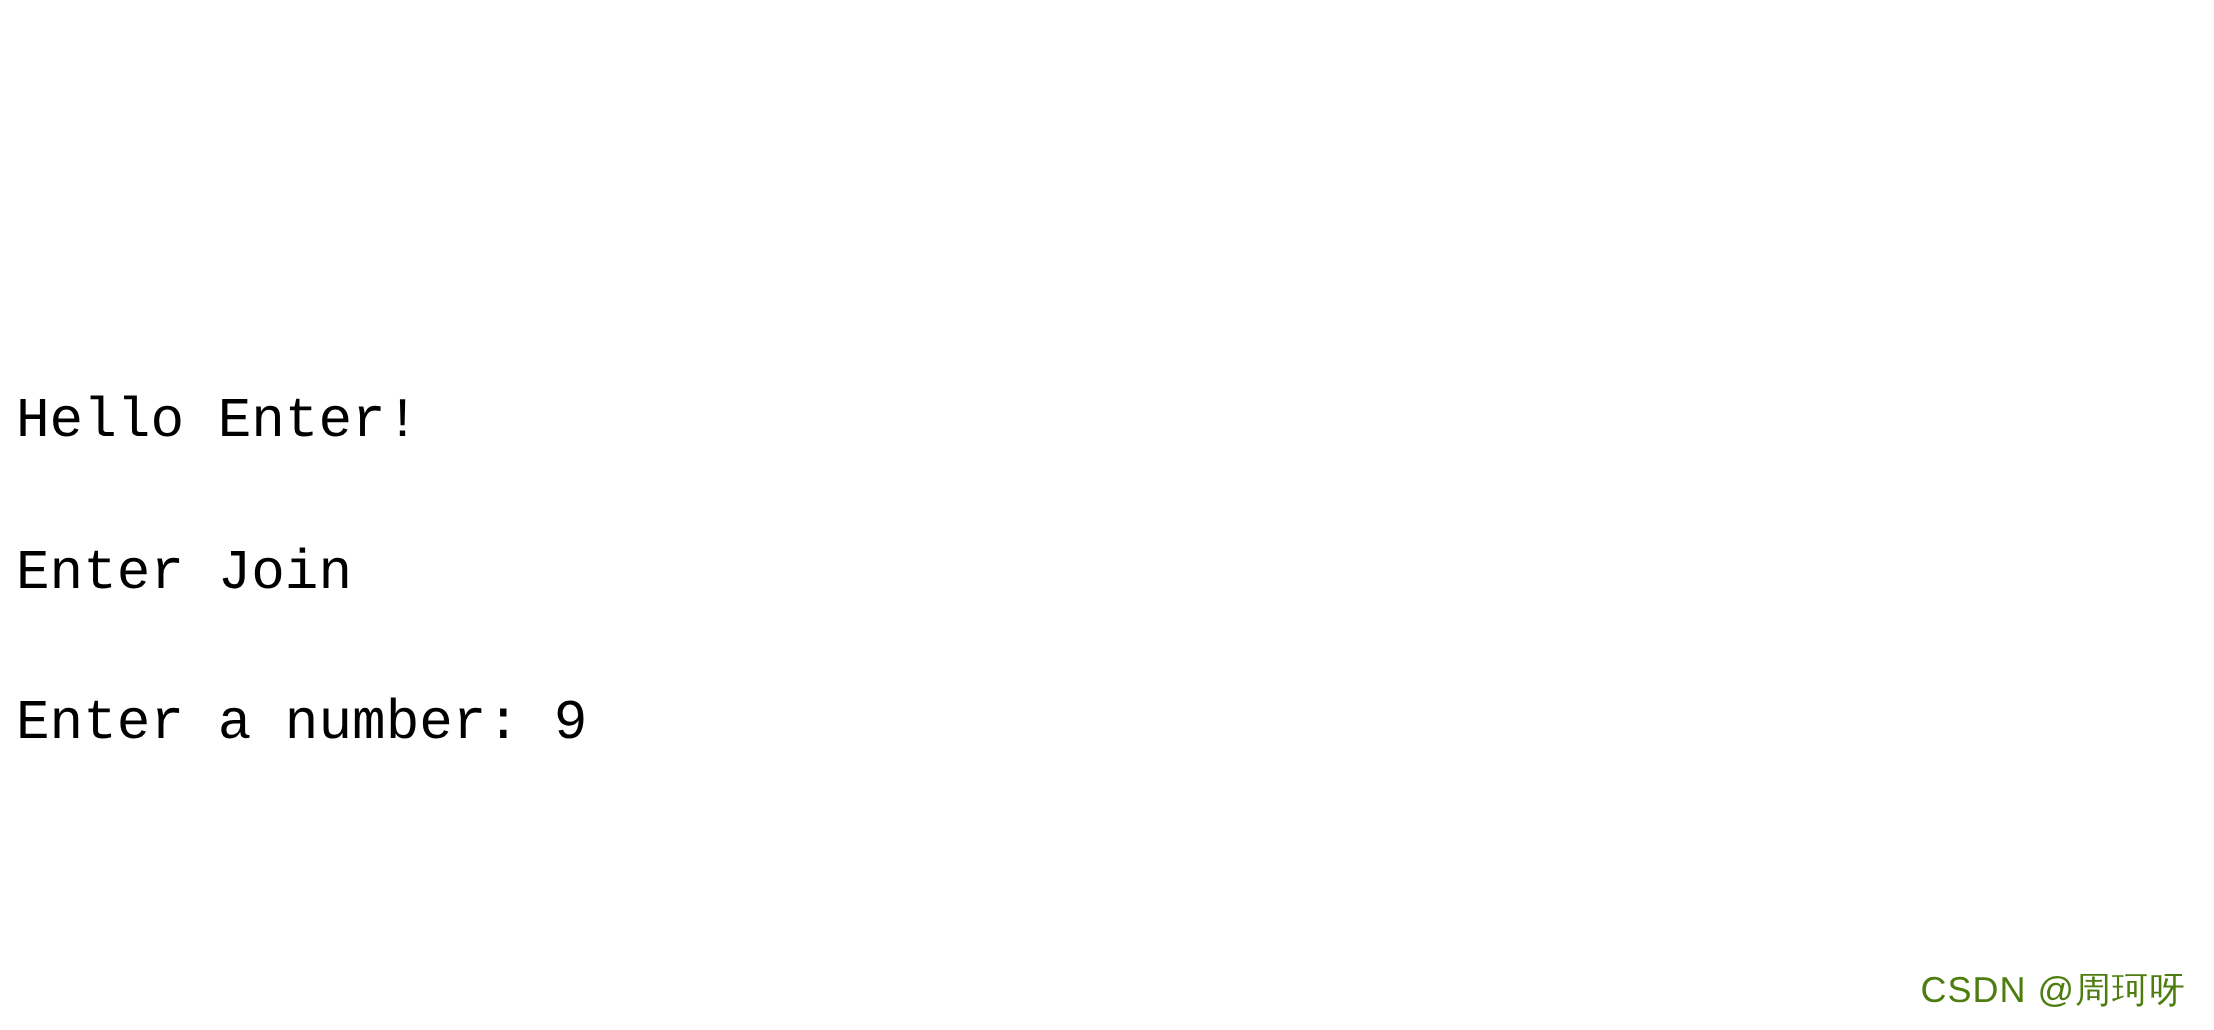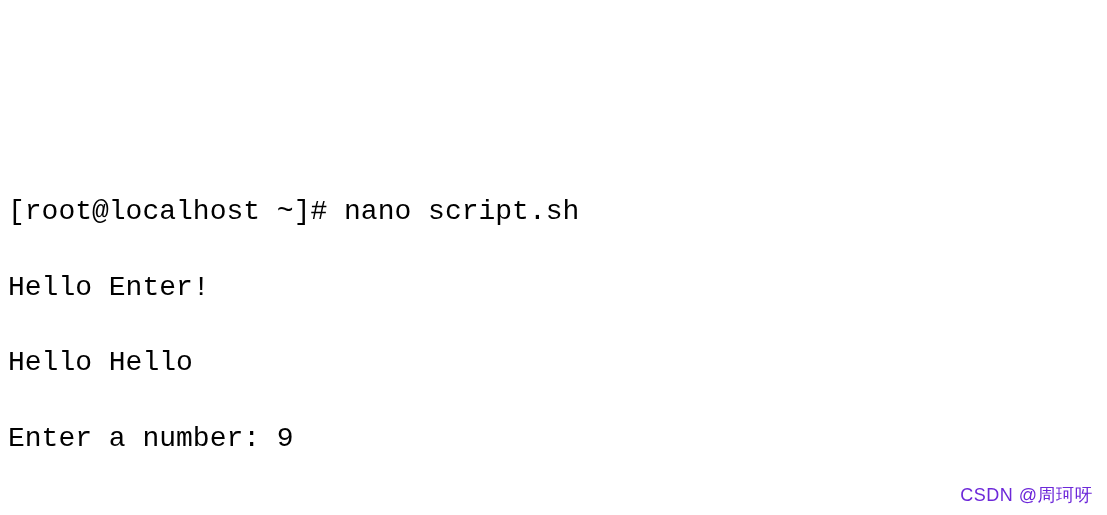--- a/index.html
+++ b/index.html
@@ -25,33 +25,32 @@
     }
     .line {
       display: block;
     }
     .watermark {
       position: absolute;
       bottom: 8px;
       right: 14px;
       font-family: Arial, sans-serif;
       font-size: 18px;
-      color: #6d28d9;
+      color: #4d7c0f;
       letter-spacing: 0.5px;
     }
   </style>
 </head>
 <body>
 
 
 
 <div class="terminal">
-<span class="line"><span>[root@localhost ~]# </span><span>nano script.sh</span></span>
 <span class="line">Hello Enter!</span>
-<span class="line">Hello Hello</span>
+<span class="line">Enter Join</span>
 <span class="line">Enter a number: 9</span>
 
 
 
 
 
 
 
 </div>
 

